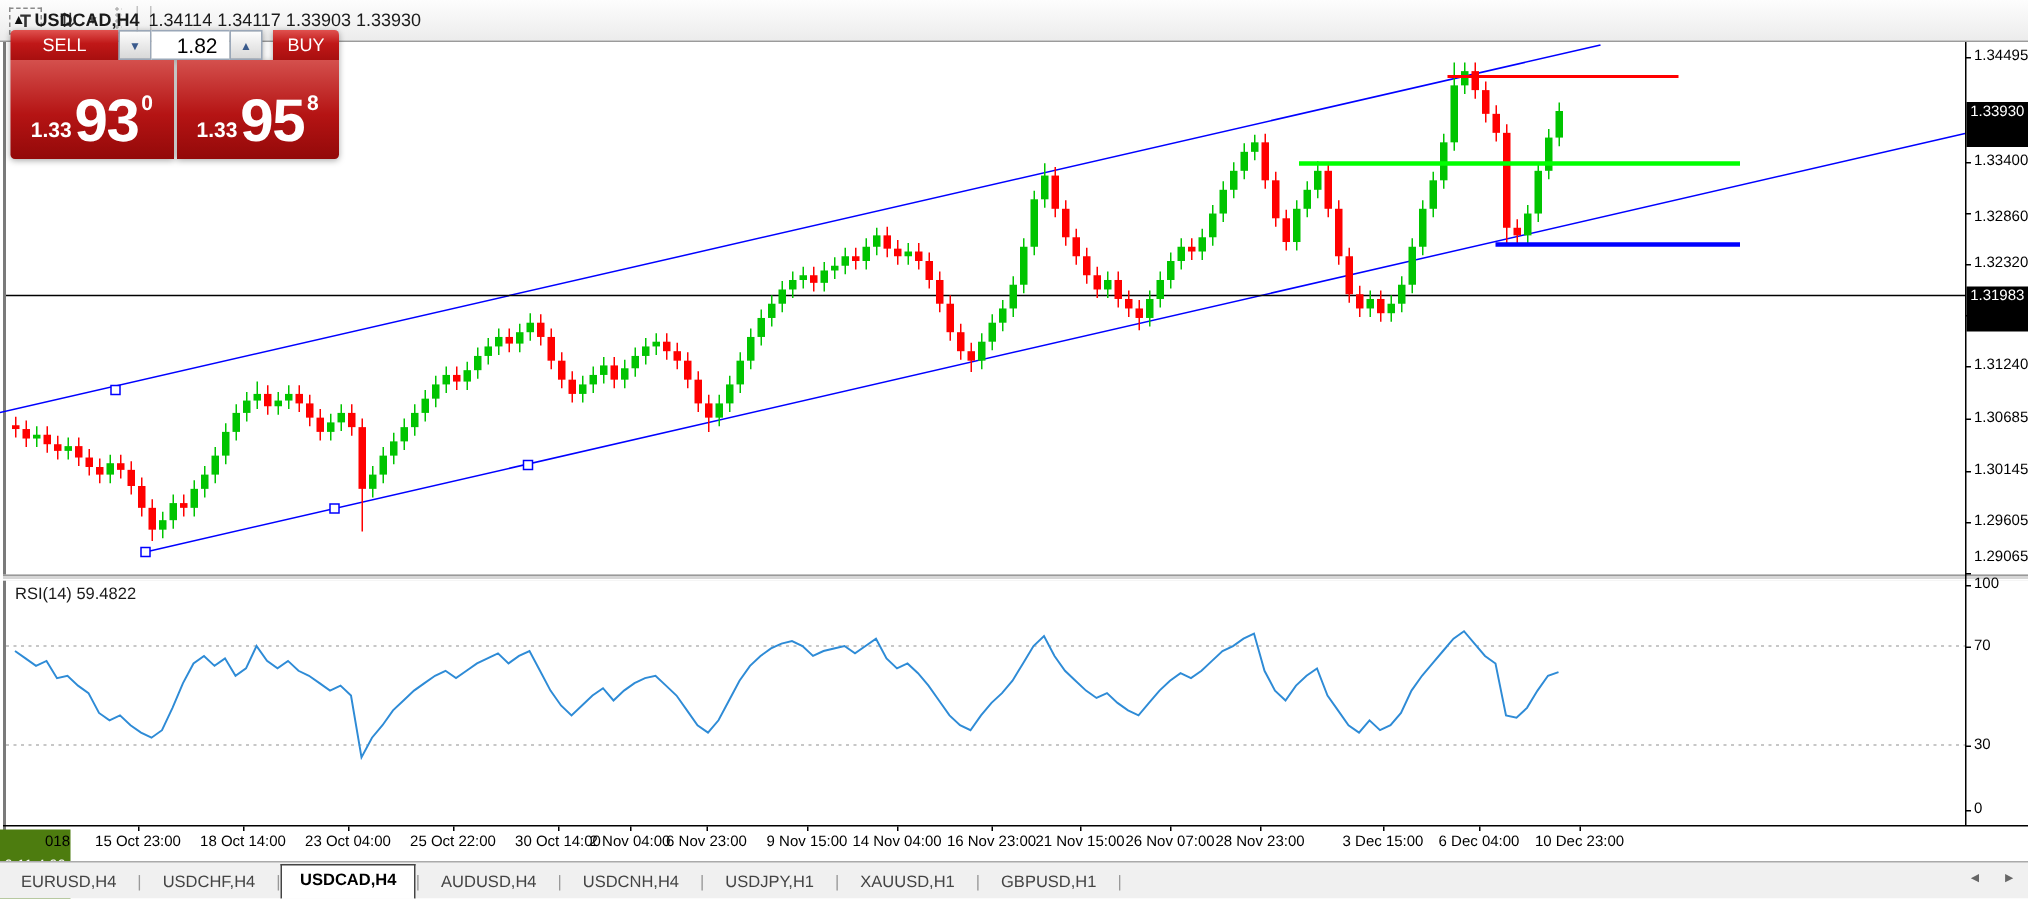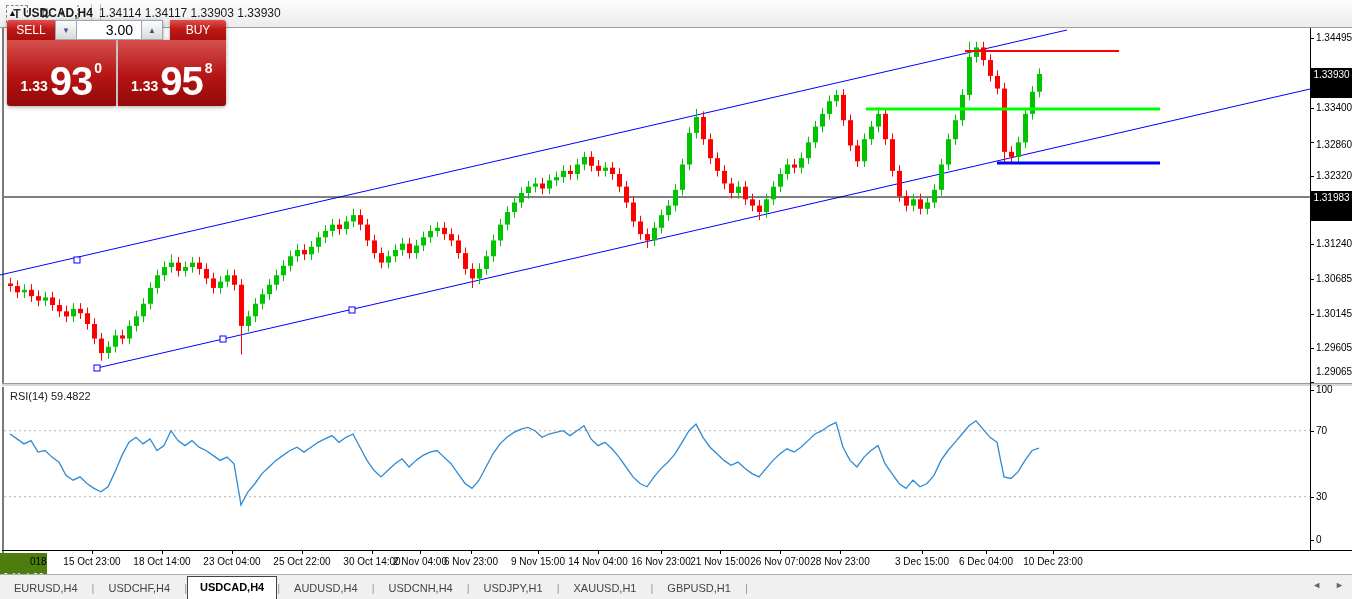--- a/index.html
+++ b/index.html
@@ -38,21 +38,21 @@
     display:flex; gap:6px; align-items:center; }
   #chart-header .tri { font-size:9px; color:#111; }
   #chart-header b { font-weight:bold; }
 
   
   #trade-panel { position:absolute; left:7px; top:20px; width:219px; height:86px;
     filter:drop-shadow(0 1px 2px rgba(0,0,0,.35)); font-family:"Liberation Sans",sans-serif; }
   .tp-row1 { position:absolute; left:0; top:0; width:219px; height:20px; display:flex; }
   .tp-btn { background:linear-gradient(#e0524f,#c01818 45%,#a80f0f); color:#fff; font-size:12px;
     display:flex; align-items:center; justify-content:center; cursor:pointer; }
-  #sell-btn { width:48px; border-radius:3px 0 0 0;text-align:right; }
+  #sell-btn { width:72px; border-radius:3px 0 0 0;text-align:right; }
   #buy-btn { width:50px; margin-left:7px; border-radius:0 3px 0 0; flex:1;text-align:right; }
   .spin-btn { width:22px; background:linear-gradient(#fdfdfd,#d8d8d8); border:1px solid #9aa7b8;
     color:#3a5a8c; font-size:8px; display:flex; align-items:center; justify-content:center; cursor:pointer; }
   #vol-box { flex:1; background:#fff; border-top:1px solid #9aa7b8; border-bottom:1px solid #9aa7b8;
     font-size:14px; color:#000; text-align:right; padding:0 8px 0 0; line-height:18px; }
   .tp-row2 { position:absolute; left:0; top:20px; width:219px; height:66px; display:flex; gap:2px; }
   .px-box { flex:1; background:linear-gradient(#d4504d,#b51414 55%,#930909); color:#fff;
     display:flex; align-items:flex-end; justify-content:center; padding-bottom:8px; cursor:pointer; }
   .px-small { font-size:14px; font-weight:bold; margin:0 2px 4px 0; }
   .px-big { font-size:40px; font-weight:bold; line-height:0.85; letter-spacing:-1px; }
@@ -427,21 +427,21 @@
   <div id="chart-header">
     <span class="tri">▲</span>
     <b>USDCAD,H4</b>
     <span>1.34114 1.34117 1.33903 1.33930</span>
   </div>
 
   <div id="trade-panel">
     <div class="tp-row1">
       <div class="tp-btn" id="sell-btn">SELL</div>
       <div class="spin-btn">▼</div>
-      <div id="vol-box">3.00</div>
+      <div id="vol-box">1.82</div>
       <div class="spin-btn">▲</div>
       <div class="tp-btn" id="buy-btn">BUY</div>
     </div>
     <div class="tp-row2">
       <div class="px-box" id="sell-price">
         <span class="px-small">1.33</span>
         <span class="px-big">93</span>
         <span class="px-sup">0</span>
       </div>
       <div class="px-box" id="buy-price">

